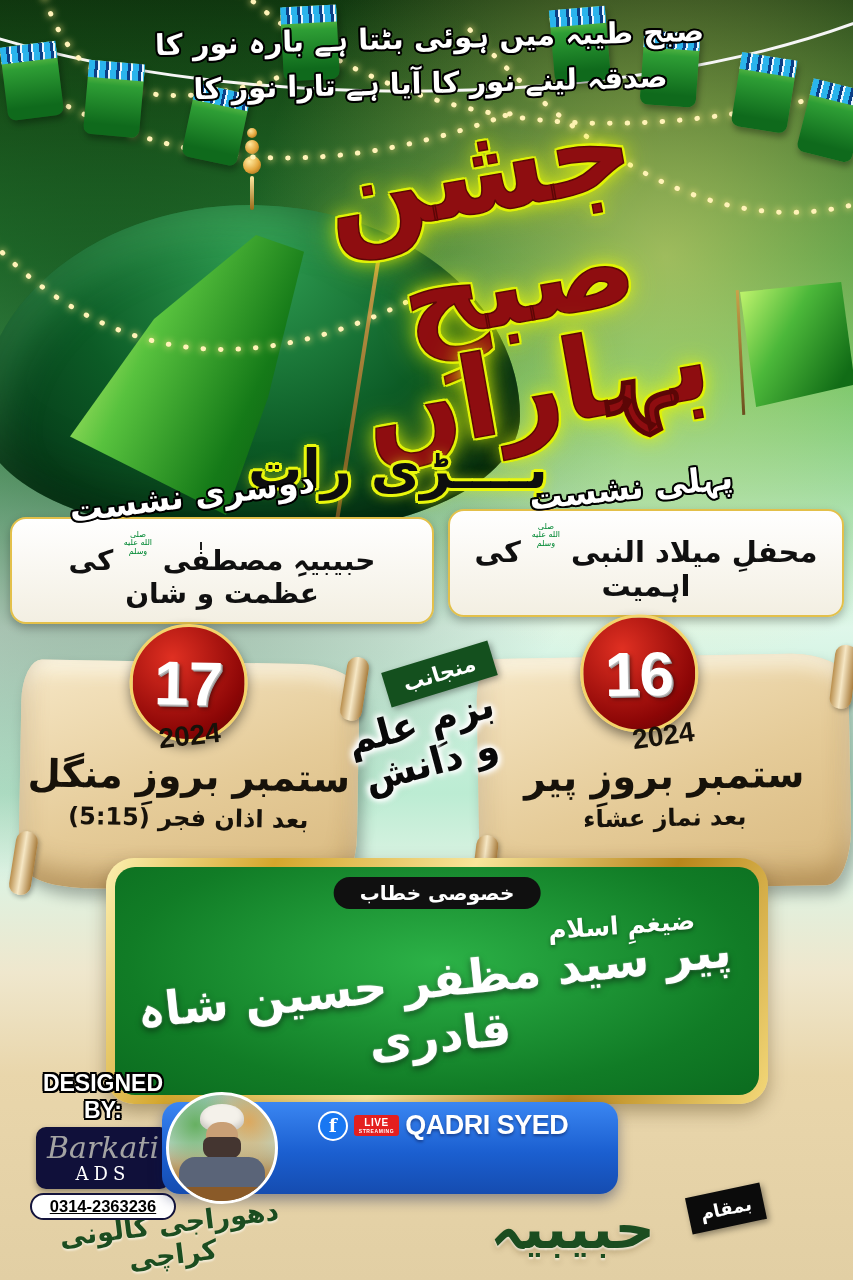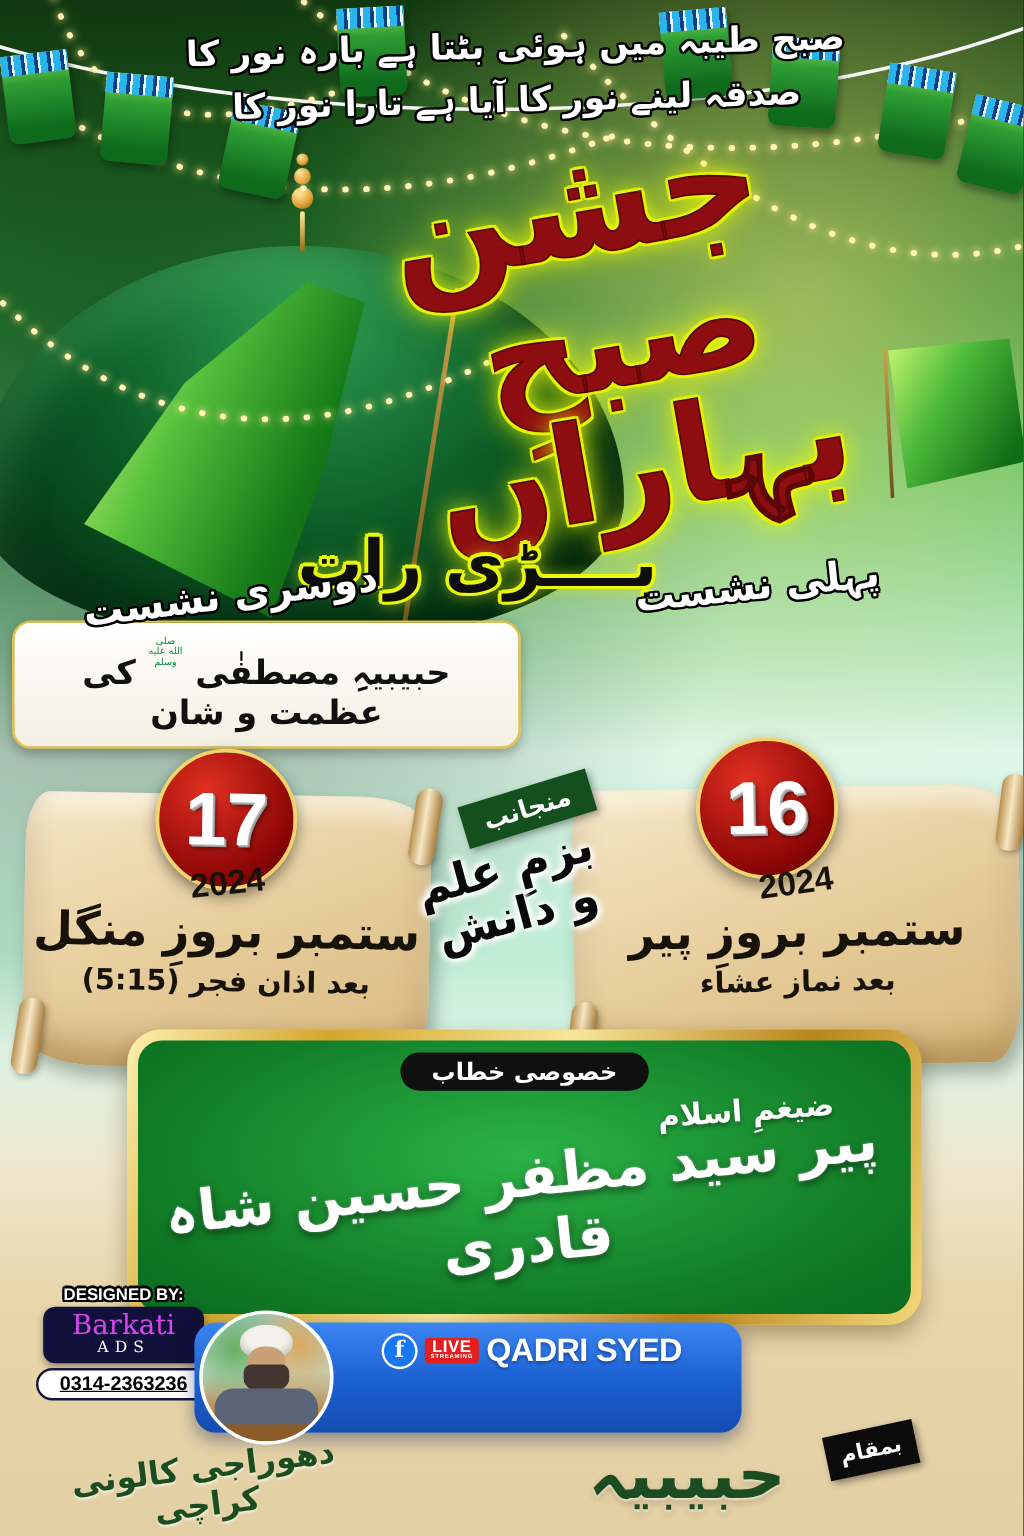--- a/index.html
+++ b/index.html
@@ -118,25 +118,25 @@
   .khitab{position:absolute;left:50%;top:10px;transform:translateX(-50%);background:#101010;
     color:#fff;font-size:20px;font-weight:bold;padding:4px 26px;border-radius:18px;}
   .honorific{position:absolute;right:64px;top:44px;color:#fff;font-size:25px;font-weight:bold;
     transform:rotate(-4deg);text-shadow:0 2px 4px rgba(0,0,0,.4);}
   .speaker{position:absolute;left:0;right:0;top:86px;text-align:center;color:#fff;
     font-size:47px;font-weight:bold;transform:rotate(-6deg);
     text-shadow:0 3px 7px rgba(0,0,0,.5),0 0 2px rgba(255,255,255,.6);}
   
   .designed{left:22px;top:1070px;width:162px;z-index:6;text-align:center;
     font-family:"Liberation Sans",sans-serif;}
-  .d-label{font-size:14px;font-weight:bold;color:#fff;}
+  .d-label{font-size:23px;font-weight:bold;color:#fff;}
   .d-box{margin:3px auto 4px;background:#10103a;border-radius:10px;padding:3px 8px 5px;width:118px;
     box-shadow:0 3px 6px rgba(0,0,0,.35);}
-  .d-brand{color:#d946ef;font-family:"DejaVu Serif",serif;font-size:23px;}
-  .d-sub{color:#fff;font-family:"DejaVu Serif",serif;font-size:13px;letter-spacing:5px;margin-top:-2px;}
+  .d-brand{color:#a3a3a3;font-family:"DejaVu Serif",serif;font-style:italic;font-size:30px;}
+  .d-sub{color:#fff;font-family:"DejaVu Serif",serif;font-size:18px;letter-spacing:5px;margin-top:-2px;}
   .d-phone{background:#fff;border:2px solid #14143c;border-radius:14px;font-size:16.5px;
     font-weight:bold;color:#000;padding:2px 6px;width:130px;margin:0 auto;text-decoration:underline;}
   
   .livebar{left:162px;top:1102px;width:456px;height:92px;z-index:6;border-radius:18px;
     background:linear-gradient(180deg,#3a86f2,#1b5fd0 55%,#154cb0);
     box-shadow:0 6px 14px rgba(0,20,80,.4);}
   .photo{position:absolute;left:4px;top:-10px;width:106px;height:106px;border-radius:50%;
     border:3px solid #fff;overflow:hidden;
     background:radial-gradient(circle at 25% 28%,rgba(90,170,80,.85),transparent 38%),
       radial-gradient(circle at 75% 25%,rgba(235,155,60,.75),transparent 42%),
@@ -150,21 +150,21 @@
     border-radius:16px 16px 0 0;}
   .desk{position:absolute;left:0;bottom:0;width:106px;height:14px;background:#8a5a28;}
   .lb-content{position:absolute;left:116px;top:8px;right:10px;color:#fff;
     font-family:"Liberation Sans",sans-serif;font-weight:bold;}
   .lb-row1{display:flex;align-items:center;gap:6px;justify-content:center;}
   .fb-circle{width:30px;height:30px;border-radius:50%;background:#fff;display:flex;
     align-items:center;justify-content:center;flex:0 0 auto;}
   .fb-inner{width:26px;height:26px;border-radius:50%;background:#1877f2;color:#fff;
     font-family:"DejaVu Serif",serif;font-size:19px;font-weight:bold;text-align:center;line-height:25px;}
   .live-badge{background:#e41f1f;border-radius:3px;padding:1px 5px 2px;text-align:center;flex:0 0 auto;}
-  .live-word{font-size:14px;line-height:13px;letter-spacing:.5px;}
+  .live-word{font-size:10px;line-height:13px;letter-spacing:.5px;}
   .stream-word{font-size:5px;line-height:5px;letter-spacing:.6px;}
   .lb-line1{font-size:27px;letter-spacing:-.5px;text-shadow:0 2px 3px rgba(0,0,40,.4);}
   .lb-line2{font-size:31px;letter-spacing:-.5px;text-align:center;margin-top:1px;
     text-shadow:0 2px 3px rgba(0,0,40,.4);}
   
   .venue-badge{left:688px;top:1190px;z-index:6;background:#0b0b0b;color:#fff;font-size:18px;
     font-weight:bold;padding:8px 12px;transform:rotate(-12deg);box-shadow:2px 3px 6px rgba(0,0,0,.4);}
   .venue-masjid{left:300px;top:1196px;width:545px;z-index:5;text-align:center;color:#1b4d20;
     font-size:56px;font-weight:bold;text-shadow:0 2px 2px rgba(255,255,250,.65),0 4px 6px rgba(80,50,0,.25);}
   .venue-loc{left:36px;top:1208px;width:270px;z-index:5;text-align:center;color:#1b4d20;
@@ -228,20 +228,25 @@
   </div>
 
   <div class="abs main-title rtl">
     <span class="tw1">جشن</span>
     <span class="tw2">صبحِ بہاراں</span>
   </div>
   <div class="abs subtitle rtl">بــــڑی رات</div>
 
   <div class="abs session sess1 rtl">
     <div class="s-head outB">پہلی نشست</div>
+    <div class="s-box">
+      <span>محفلِ میلاد النبی</span>
+      <span class="durood">صلى الله عليه وسلم</span>
+      <span>کی اہمیت</span>
+    </div>
   </div>
 
   <div class="abs session sess2 rtl">
     <div class="s-head outB">دوسری نشست</div>
     <div class="s-box">
       <span>حبیبیہِ مصطفٰی</span>
       <span class="durood">صلى الله عليه وسلم</span>
       <span>کی عظمت و شان</span>
     </div>
   </div>

